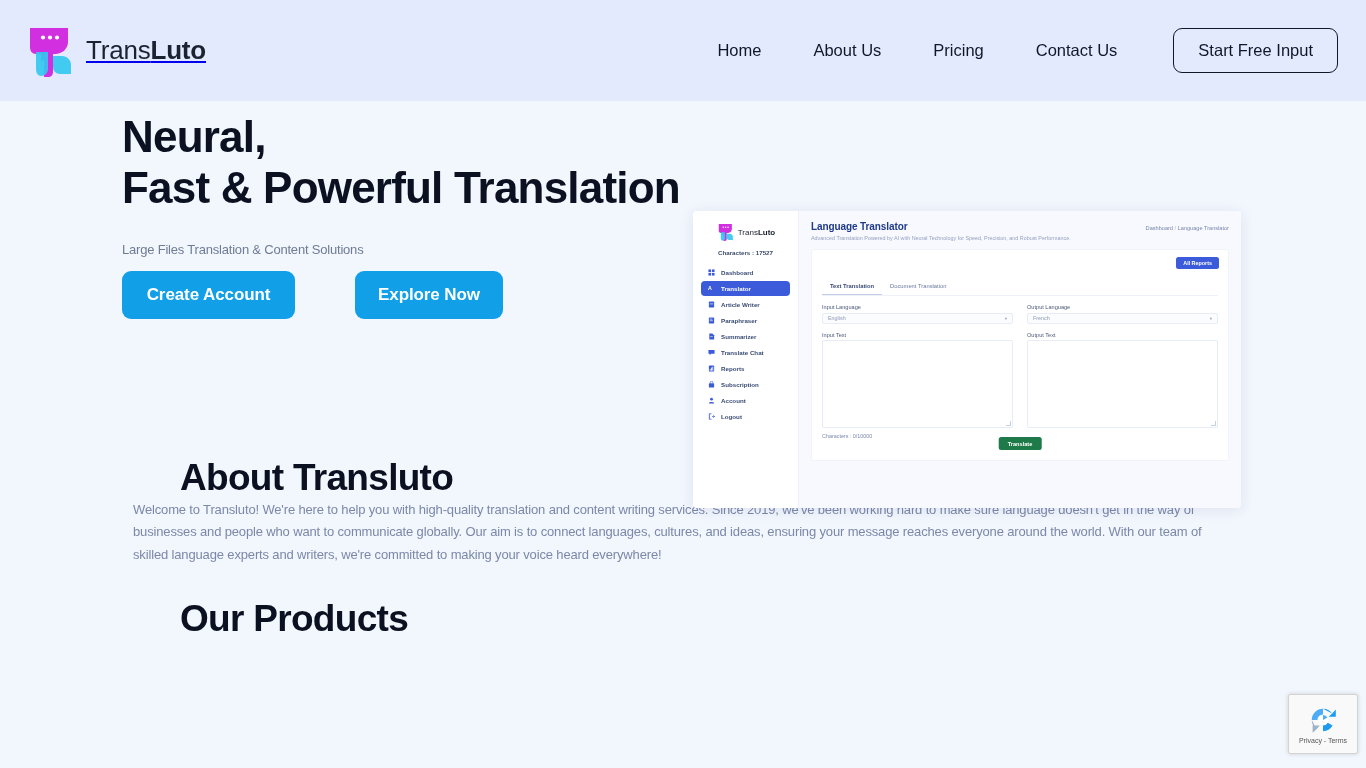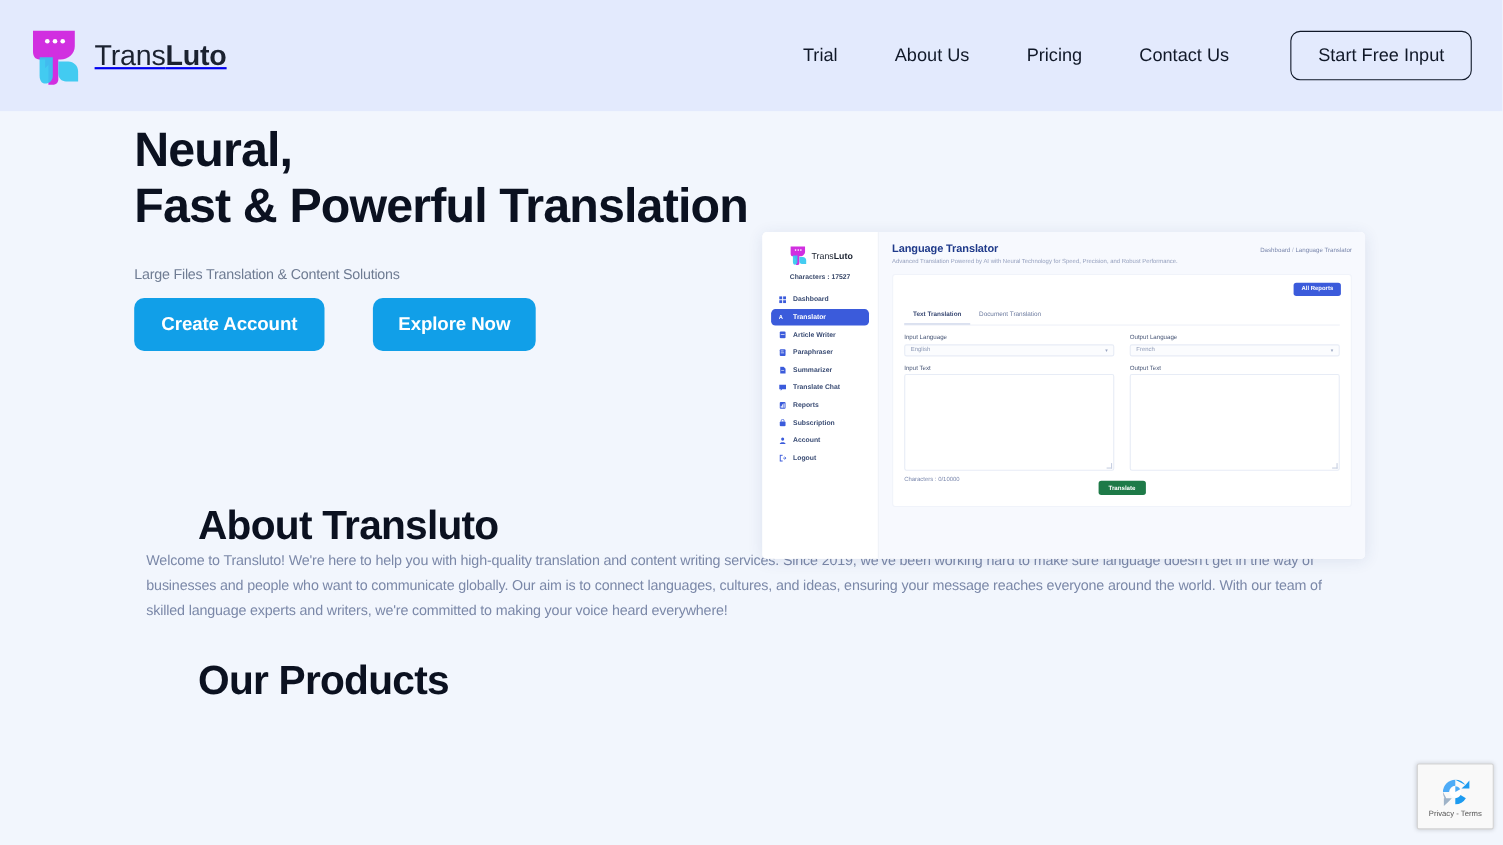--- a/index.html
+++ b/index.html
@@ -91,21 +91,21 @@
   }
   .hero-sub {
     margin-top: 29px;
     font-size: 13px;
     color: #6f7c93;
     letter-spacing: -0.2px;
   }
   .hero-actions {
     margin-top: 14px;
     display: flex;
-    gap: 44px;
+    gap: 60px;
   }
   .btn-primary {
     background: #119fe8;
     color: #ffffff;
     border: none;
     border-radius: 9px;
     font-size: 17px;
     font-weight: 700;
     font-family: inherit;
     padding: 0 22px;
@@ -330,21 +330,21 @@
       <circle cx="28" cy="15.5" r="2.1" fill="#ffffff"></circle>
       <circle cx="35" cy="15.5" r="2.1" fill="#ffffff"></circle>
       <path d="M22 20 H31 V50 C31 53 29 55 26 55 H22 Z" fill="#d12fe0"></path>
       <path d="M14 30 H26 V47 C26 51 23 54 19 54 C16 54 14 51 14 47 Z" fill="#34c8f0" opacity="0.92"></path>
       <path d="M31 34 H40 C45 34 49 38 49 43 V52 H38 C34 52 31 49 31 45 Z" fill="#34c8f0" opacity="0.92"></path>
     </svg>
     <span class="brand-text"><span class="b-thin">Trans</span><span class="b-bold">Luto</span></span>
   </a>
 
   <nav class="main-nav">
-    <a class="nav-link" href="#">Trial</a>
+    <a class="nav-link" href="#">Home</a>
     <a class="nav-link" href="#">About Us</a>
     <a class="nav-link" href="#">Pricing</a>
     <a class="nav-link" href="#">Contact Us</a>
     <button class="cta-outline">Start Free Input</button>
   </nav>
 </header>
 
 <section class="hero">
   <div class="hero-left">
     <h1 class="hero-title">Neural,

